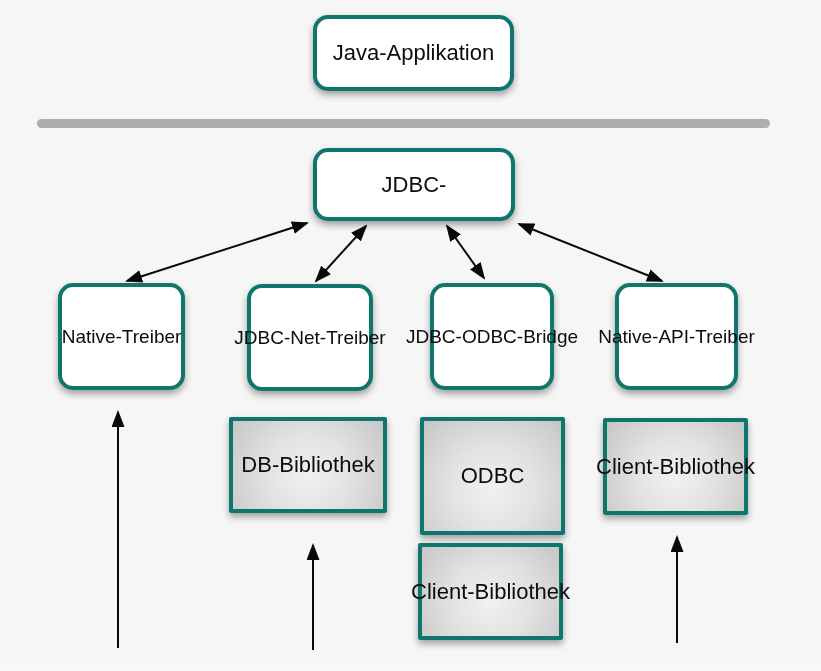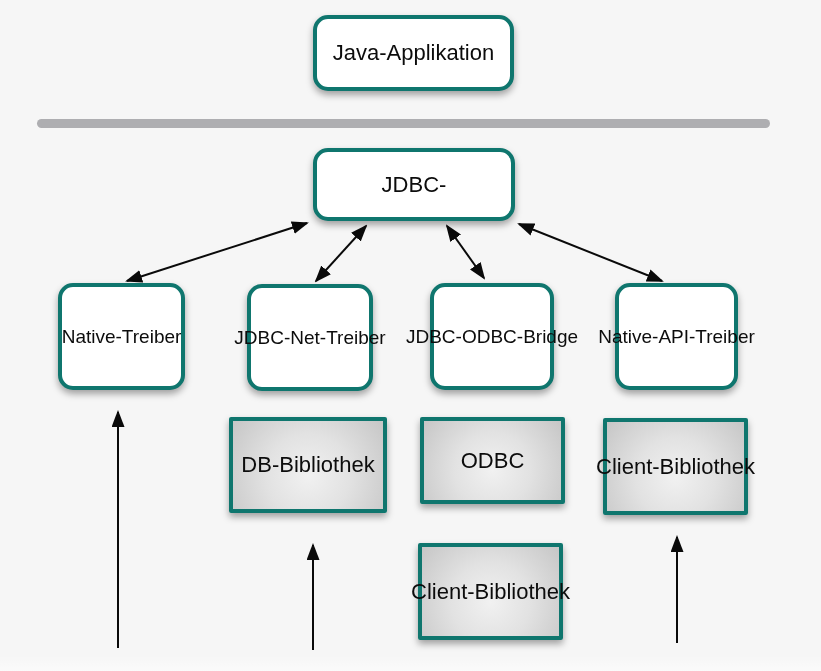--- a/index.html
+++ b/index.html
@@ -46,21 +46,21 @@
   .small{font-size:19px;line-height:31px;}
   
   .b-java   {left:313px;top:15px; width:201px;height:76px;}
   .b-mgr    {left:313px;top:148px;width:202px;height:73px;}
   .b-d1     {left:58px; top:283px;width:127px;height:107px;}
   .b-d2     {left:247px;top:284px;width:126px;height:107px;}
   .b-d3     {left:430px;top:283px;width:124px;height:107px;}
   .b-d4     {left:615px;top:283px;width:123px;height:107px;}
   
   .b-mw     {left:229px;top:417px;width:158px;height:96px;}
-  .b-odbc   {left:420px;top:417px;width:145px;height:87px;}
+  .b-odbc   {left:420px;top:417px;width:145px;height:118px;}
   .b-cb1    {left:603px;top:418px;width:145px;height:97px;}
   .b-cb2    {left:418px;top:543px;width:145px;height:97px;}
   .divider{
     position:absolute;
     left:37px;top:119px;
     width:733px;height:9px;
     border-radius:5px;
     background:#aeaeb1;
   }
   .api-label{

